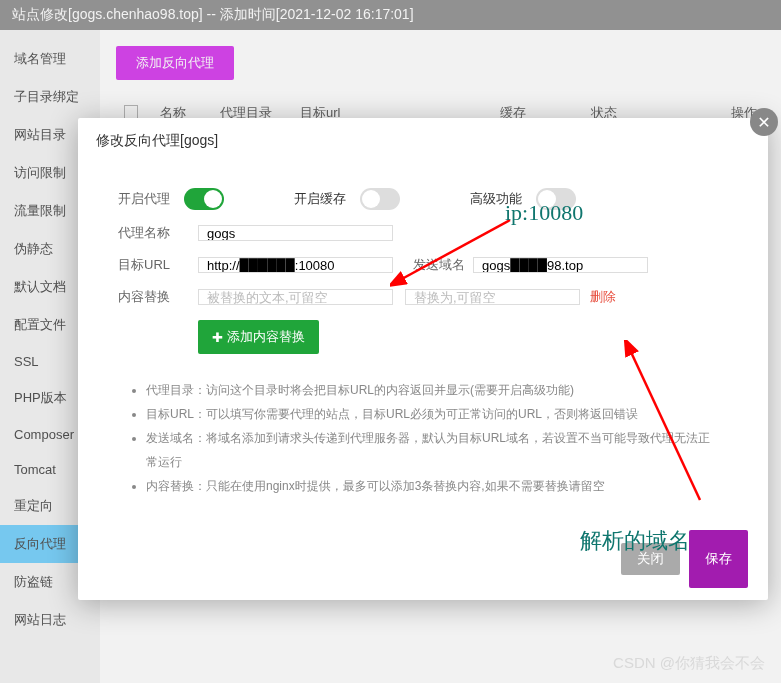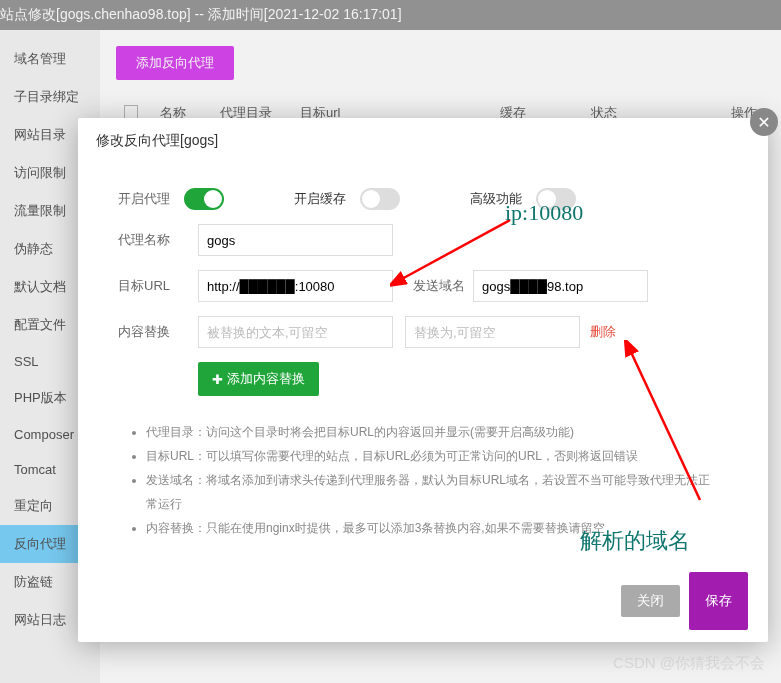--- a/index.html
+++ b/index.html
@@ -1,17 +1,17 @@
 <!DOCTYPE html>
 <html><head>
 <meta charset="utf-8">
 <style>
 * { box-sizing: border-box; margin: 0; padding: 0; }
 body { font-family: "Microsoft YaHei", Arial, sans-serif; font-size: 13px; color: #333; background: #fff; width: 781px; height: 683px; overflow: hidden; position: relative; }
-.header { background: #999; color: #fff; padding: 6px 0; font-size: 14px; }
+.header { background: #999; color: #fff; padding: 6px 12px; font-size: 14px; }
 .layout { display: flex; height: calc(100% - 30px); }
 .sidebar { width: 100px; background: #f5f5f5; padding-top: 10px; }
 .sidebar-item { padding: 10px 14px; color: #555; font-size: 13px; cursor: pointer; }
 .sidebar-item.active { background: #7dd3fc; }
 .main { flex: 1; padding: 16px; background: #fff; position: relative; }
 .btn-green { background: #d946ef; color: #fff; border: none; padding: 8px 20px; border-radius: 2px; font-size: 13px; cursor: pointer; }
 .table { width: 100%; margin-top: 14px; border-collapse: collapse; }
 .table th { text-align: left; font-weight: normal; color: #666; padding: 10px 8px; border-bottom: 1px solid #eee; font-size: 13px; }
 .table th:last-child { text-align: right; }
 .chk { width: 14px; height: 14px; border: 1px solid #bbb; display: inline-block; }
@@ -24,21 +24,21 @@
 .row { display: flex; align-items: center; margin: 14px 0; }
 .label { width: 80px; color: #666; font-size: 13px; }
 .switches { display: flex; align-items: center; gap: 70px; }
 .sw-group { display: flex; align-items: center; gap: 14px; }
 .switch { width: 40px; height: 22px; border-radius: 11px; position: relative; }
 .switch.on { background: #20a53a; }
 .switch.off { background: #ddd; }
 .switch::after { content: ""; width: 18px; height: 18px; background: #fff; border-radius: 50%; position: absolute; top: 2px; }
 .switch.on::after { right: 2px; }
 .switch.off::after { left: 2px; }
-.input { border: 1px solid #ddd; padding: 6px 8px; font-size: 13px; width: 195px; height: 32px; }
+.input { border: 1px solid #ddd; padding: 6px 8px; font-size: 13px; width: 195px; height: 16px; }
 .input.wide { width: 195px; }
 .sub-label { width: 60px; color: #666; font-size: 13px; }
 .del-red { color: #e74c3c; margin-left: 10px; cursor: pointer; font-size: 13px; }
 .btn-add { background: #20a53a; color: #fff; border: none; padding: 8px 14px; border-radius: 2px; font-size: 13px; cursor: pointer; display: flex; align-items: center; gap: 4px; margin-left: 80px; margin-top: 10px; }
 .hints { margin-top: 24px; padding: 0 10px; }
 .hints li { color: #888; font-size: 12px; line-height: 2; list-style: disc; margin-left: 18px; }
 .modal-footer { padding: 12px 20px; text-align: right; }
 .btn-gray { background: #aaa; color: #fff; border: none; padding: 7px 16px; border-radius: 2px; cursor: pointer; margin-right: 6px; margin-left: 33px; }
 .btn-save { background: #a21caf; color: #fff; border: none; padding: 20px 16px; border-radius: 2px; cursor: pointer; }
 .annot { position: absolute; color: #0f766e; font-size: 22px; font-family: SimSun, serif; pointer-events: none; z-index: 100; }

